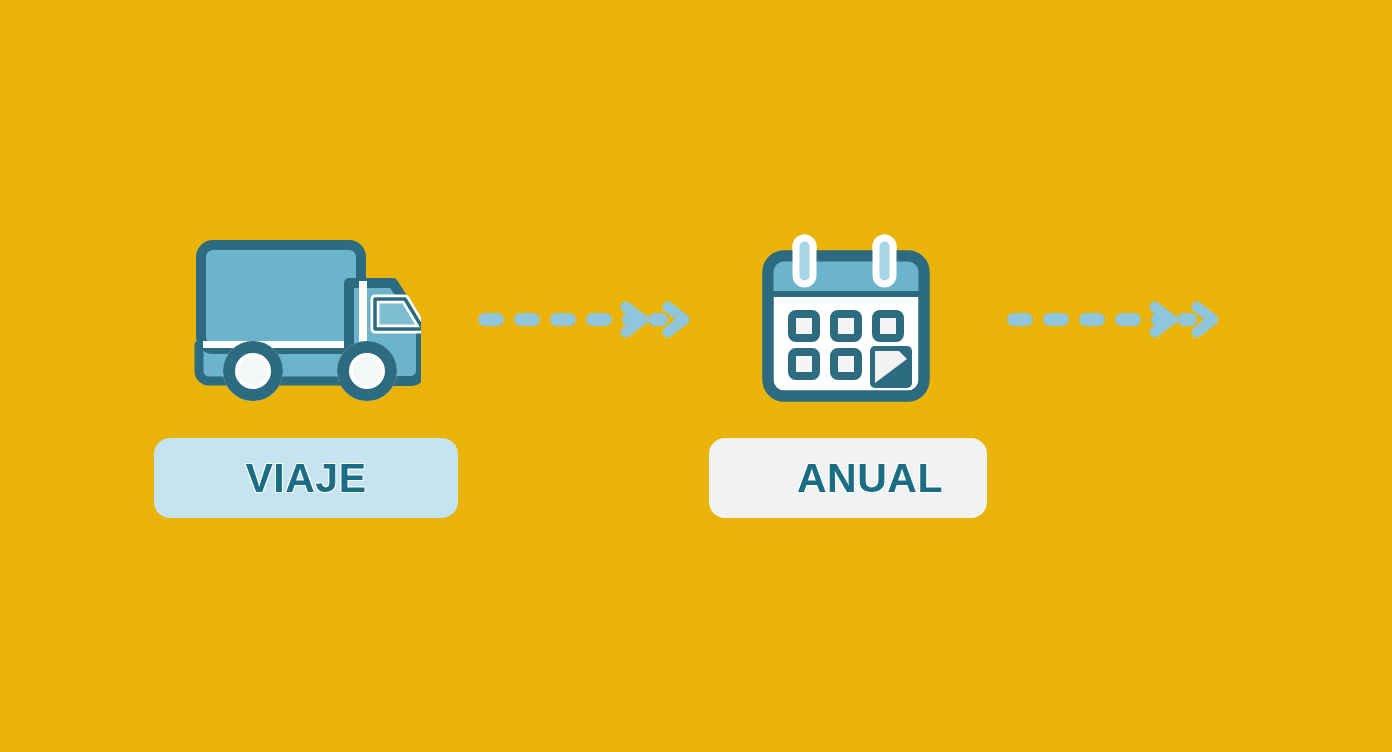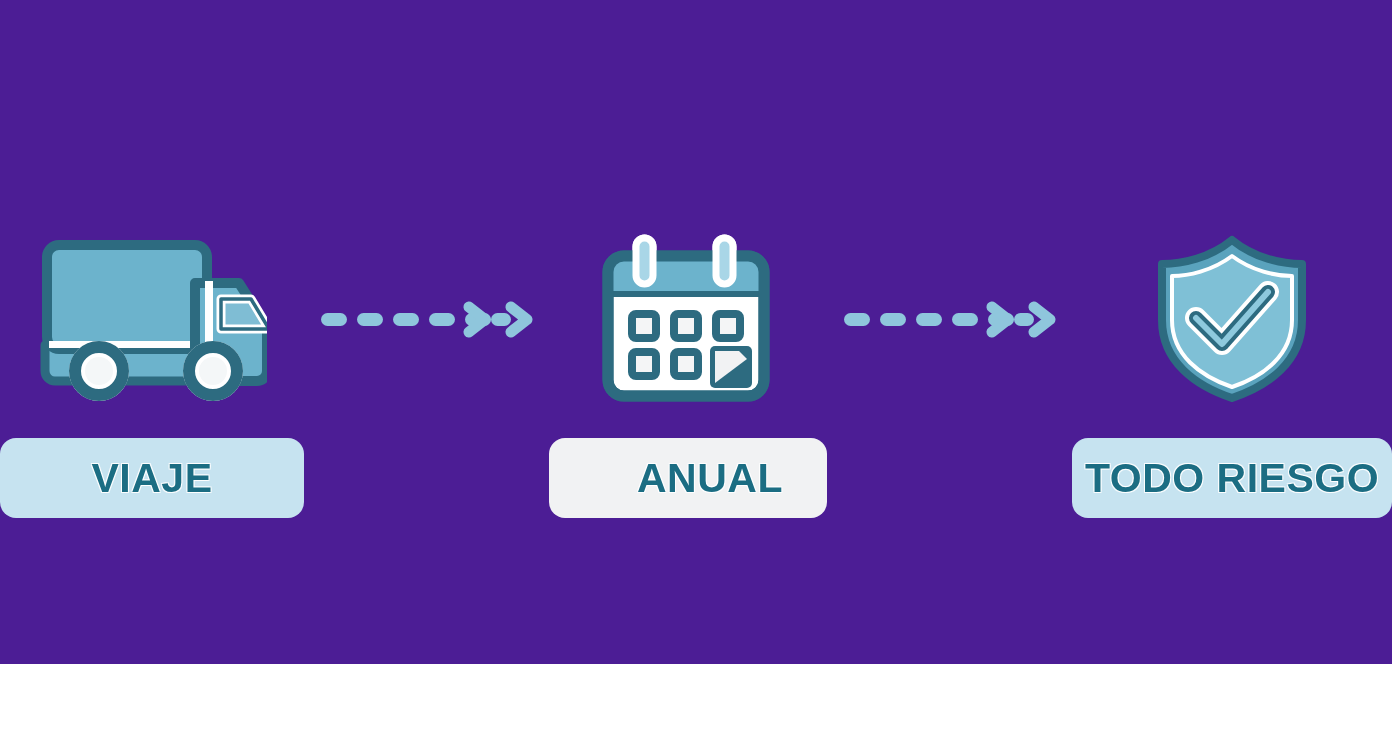--- a/index.html
+++ b/index.html
@@ -10,22 +10,22 @@
   body {
     width: 1392px;
     height: 752px;
     font-family: "Liberation Sans", sans-serif;
     overflow: hidden;
   }
 
   .canvas {
     position: relative;
     width: 1392px;
-    height: 664px;
-    background: #4c1d95;
+    height: 752px;
+    background: #eab308;
   }
 
   
   .flow {
     position: absolute;
     left: 0;
     top: 0;
     width: 1392px;
     height: 752px;
     display: flex;
@@ -201,32 +201,15 @@
           <rect x="146" y="14" width="26" height="13" rx="6.5"></rect>
         </g>
         <path d="M150 8 L166 20.5 L150 33" fill="none" stroke="#8fc6dc" stroke-width="11" stroke-linecap="round" stroke-linejoin="round"></path>
         <rect x="172" y="14" width="20" height="13" rx="6.5" fill="#8fc6dc"></rect>
         <path d="M192 8 L208 20.5 L192 33" fill="none" stroke="#8fc6dc" stroke-width="11" stroke-linecap="round" stroke-linejoin="round"></path>
       </svg>
     </div>
 
     <div class="gap-b"></div>
 
-    <div class="step">
-      <div class="step-icon">
-        <svg width="160" height="170" viewBox="0 0 160 170">
-
-          <path d="M80 6 C58 24 30 30 10 30 V86 C10 128 44 152 80 164 C116 152 150 128 150 86 V30 C130 30 102 24 80 6 Z" fill="#5aa3bd" stroke="#2d6b80" stroke-width="8" stroke-linejoin="round"></path>
-
-          <path d="M80 22 C60 37 36 42 20 42 V86 C20 121 48 142 80 153 C112 142 140 121 140 86 V42 C124 42 100 37 80 22 Z" fill="#7fc0d6" stroke="#ffffff" stroke-width="4" stroke-linejoin="round"></path>
-
-          <path d="M44 84 L70 110 L116 58" fill="none" stroke="#ffffff" stroke-width="22" stroke-linecap="round" stroke-linejoin="round"></path>
-          <path d="M44 84 L70 110 L116 58" fill="none" stroke="#2d6b80" stroke-width="14" stroke-linecap="round" stroke-linejoin="round"></path>
-          <path d="M44 84 L70 110 L116 58" fill="none" stroke="#8ec9dd" stroke-width="6" stroke-linecap="round" stroke-linejoin="round"></path>
-        </svg>
-      </div>
-      <div class="step-pill pill-blue pill-todo">
-        <span class="pill-label">TODO RIESGO</span>
-      </div>
-    </div>
 
   </div>
 </div>
 
 </body></html>

